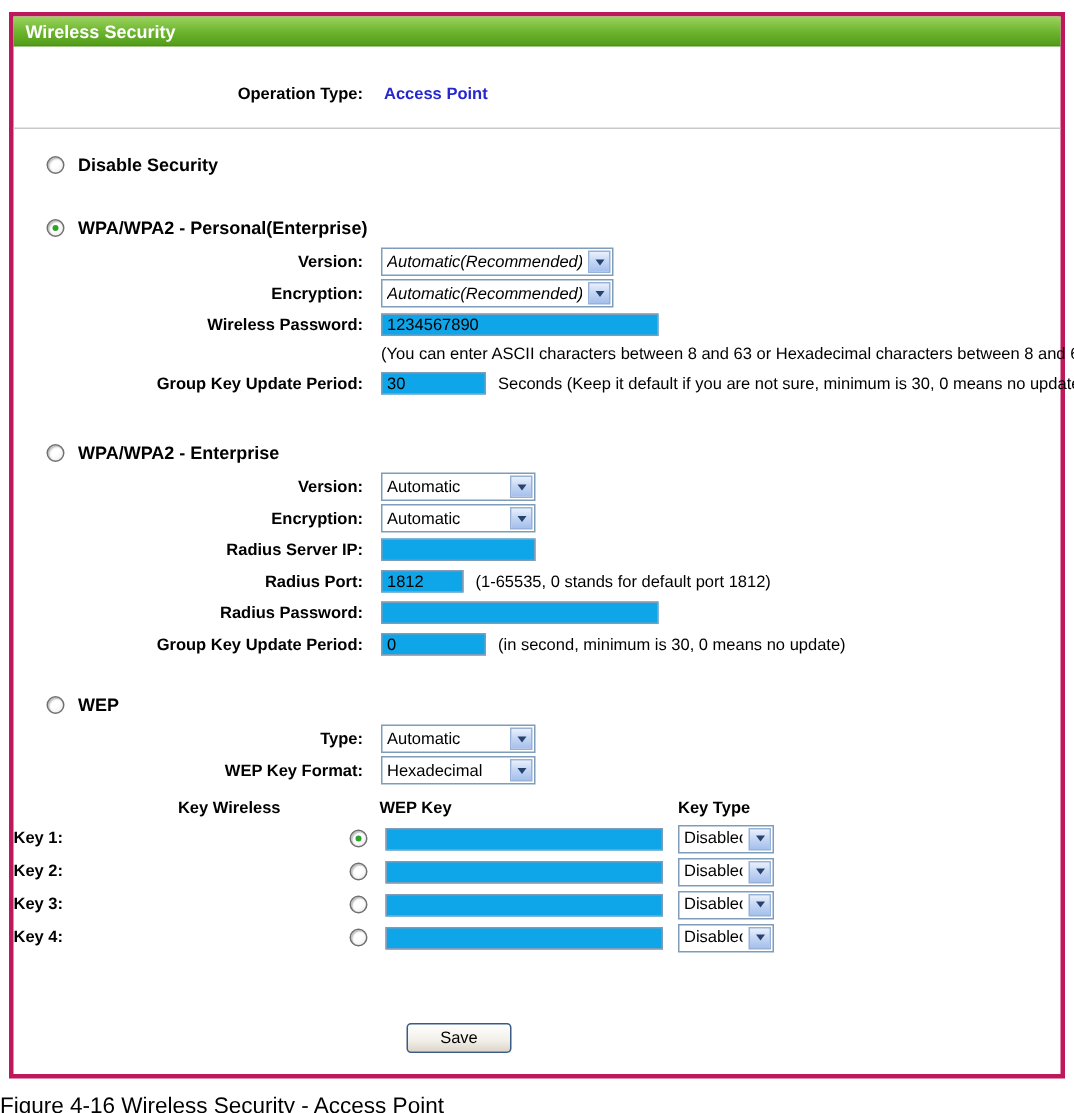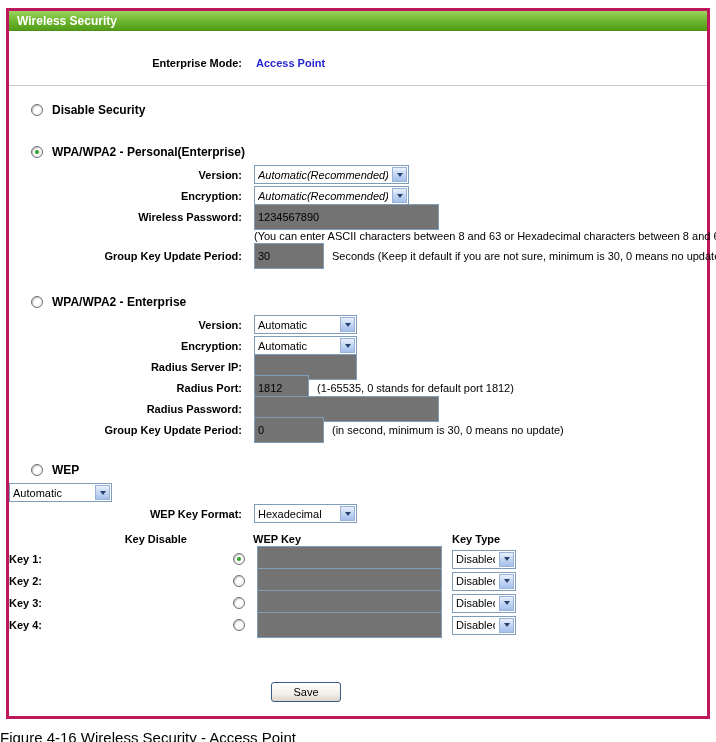--- a/index.html
+++ b/index.html
@@ -40,21 +40,21 @@
     border: 1px solid #707070; border-radius: 50%;
     background: radial-gradient(circle at 35% 30%, #ffffff 40%, #e8e8e8 100%);
     box-shadow: inset 1px 1px 1px rgba(0,0,0,0.25); position: relative;
   }
   .radio.checked::after {
     content: ""; position: absolute; left: 3px; top: 3px;
     width: 4px; height: 4px; border-radius: 50%; background: #2fa22a;
   }
 
   .xp-input {
-    border: 1px solid #7f9db9; height: 26px; background: #737373;
+    border: 1px solid #7f9db9; height: 15px; background: #0ea5e9;
     font: 11px "Liberation Sans", sans-serif; padding: 0 3px; color: #000;
   }
   .w185 { width: 185px; } .w70 { width: 70px; } .w55 { width: 55px; } .w103 { width: 103px; }
 
   .xp-select {
     position: relative; height: 19px; background: #fff;
     border: 1px solid #7f9db9; display: flex; align-items: center;
     padding: 0 20px 0 3px; flex: none; cursor: default;
   }
   .xp-select .txt { white-space: nowrap; overflow: hidden; }
@@ -91,21 +91,21 @@
 </head>
 <body>
 
 <div class="panel">
 
   <div class="hdr">
     <span>Wireless Security</span>
   </div>
 
   <div class="opmode">
-    <div class="lbl">Enterprise Mode:</div>
+    <div class="lbl">Operation Type:</div>
     <div class="opmode-val" style="margin-left:2px">Access Point</div>
   </div>
   <div class="divider"></div>
 
   <div class="sec mt16">
     <span class="radio"></span>
     <span class="sec-title">Disable Security</span>
   </div>
 
   <div class="sec mt26">
@@ -179,35 +179,36 @@
       <span class="note">(in second, minimum is 30, 0 means no update)</span>
     </div>
   </div>
 
   <div class="sec mt22">
     <span class="radio"></span>
     <span class="sec-title">WEP</span>
   </div>
   <div class="rows">
     <div class="form-row">
+      <div class="lbl">Type:</div>
       <div class="xp-select sw103">
         <span class="txt">Automatic</span>
         <span class="arrow-btn"></span>
       </div>
     </div>
     <div class="form-row">
       <div class="lbl">WEP Key Format:</div>
       <div class="xp-select sw103">
         <span class="txt">Hexadecimal</span>
         <span class="arrow-btn"></span>
       </div>
     </div>
 
     <div class="wep-head">
-      <span class="wh1">Key Disable</span>
+      <span class="wh1">Key Wireless</span>
       <span class="wh2">WEP Key</span>
       <span class="wh3">Key Type</span>
     </div>
 
     <div class="wep-row">
       <span class="wk-lbl">Key 1:</span>
       <span class="radio checked wk-radio"></span>
       <input class="xp-input w185 wk-input" value="" style="">
       <div class="xp-select sw64 wk-select">
         <span class="txt">Disabled</span>

